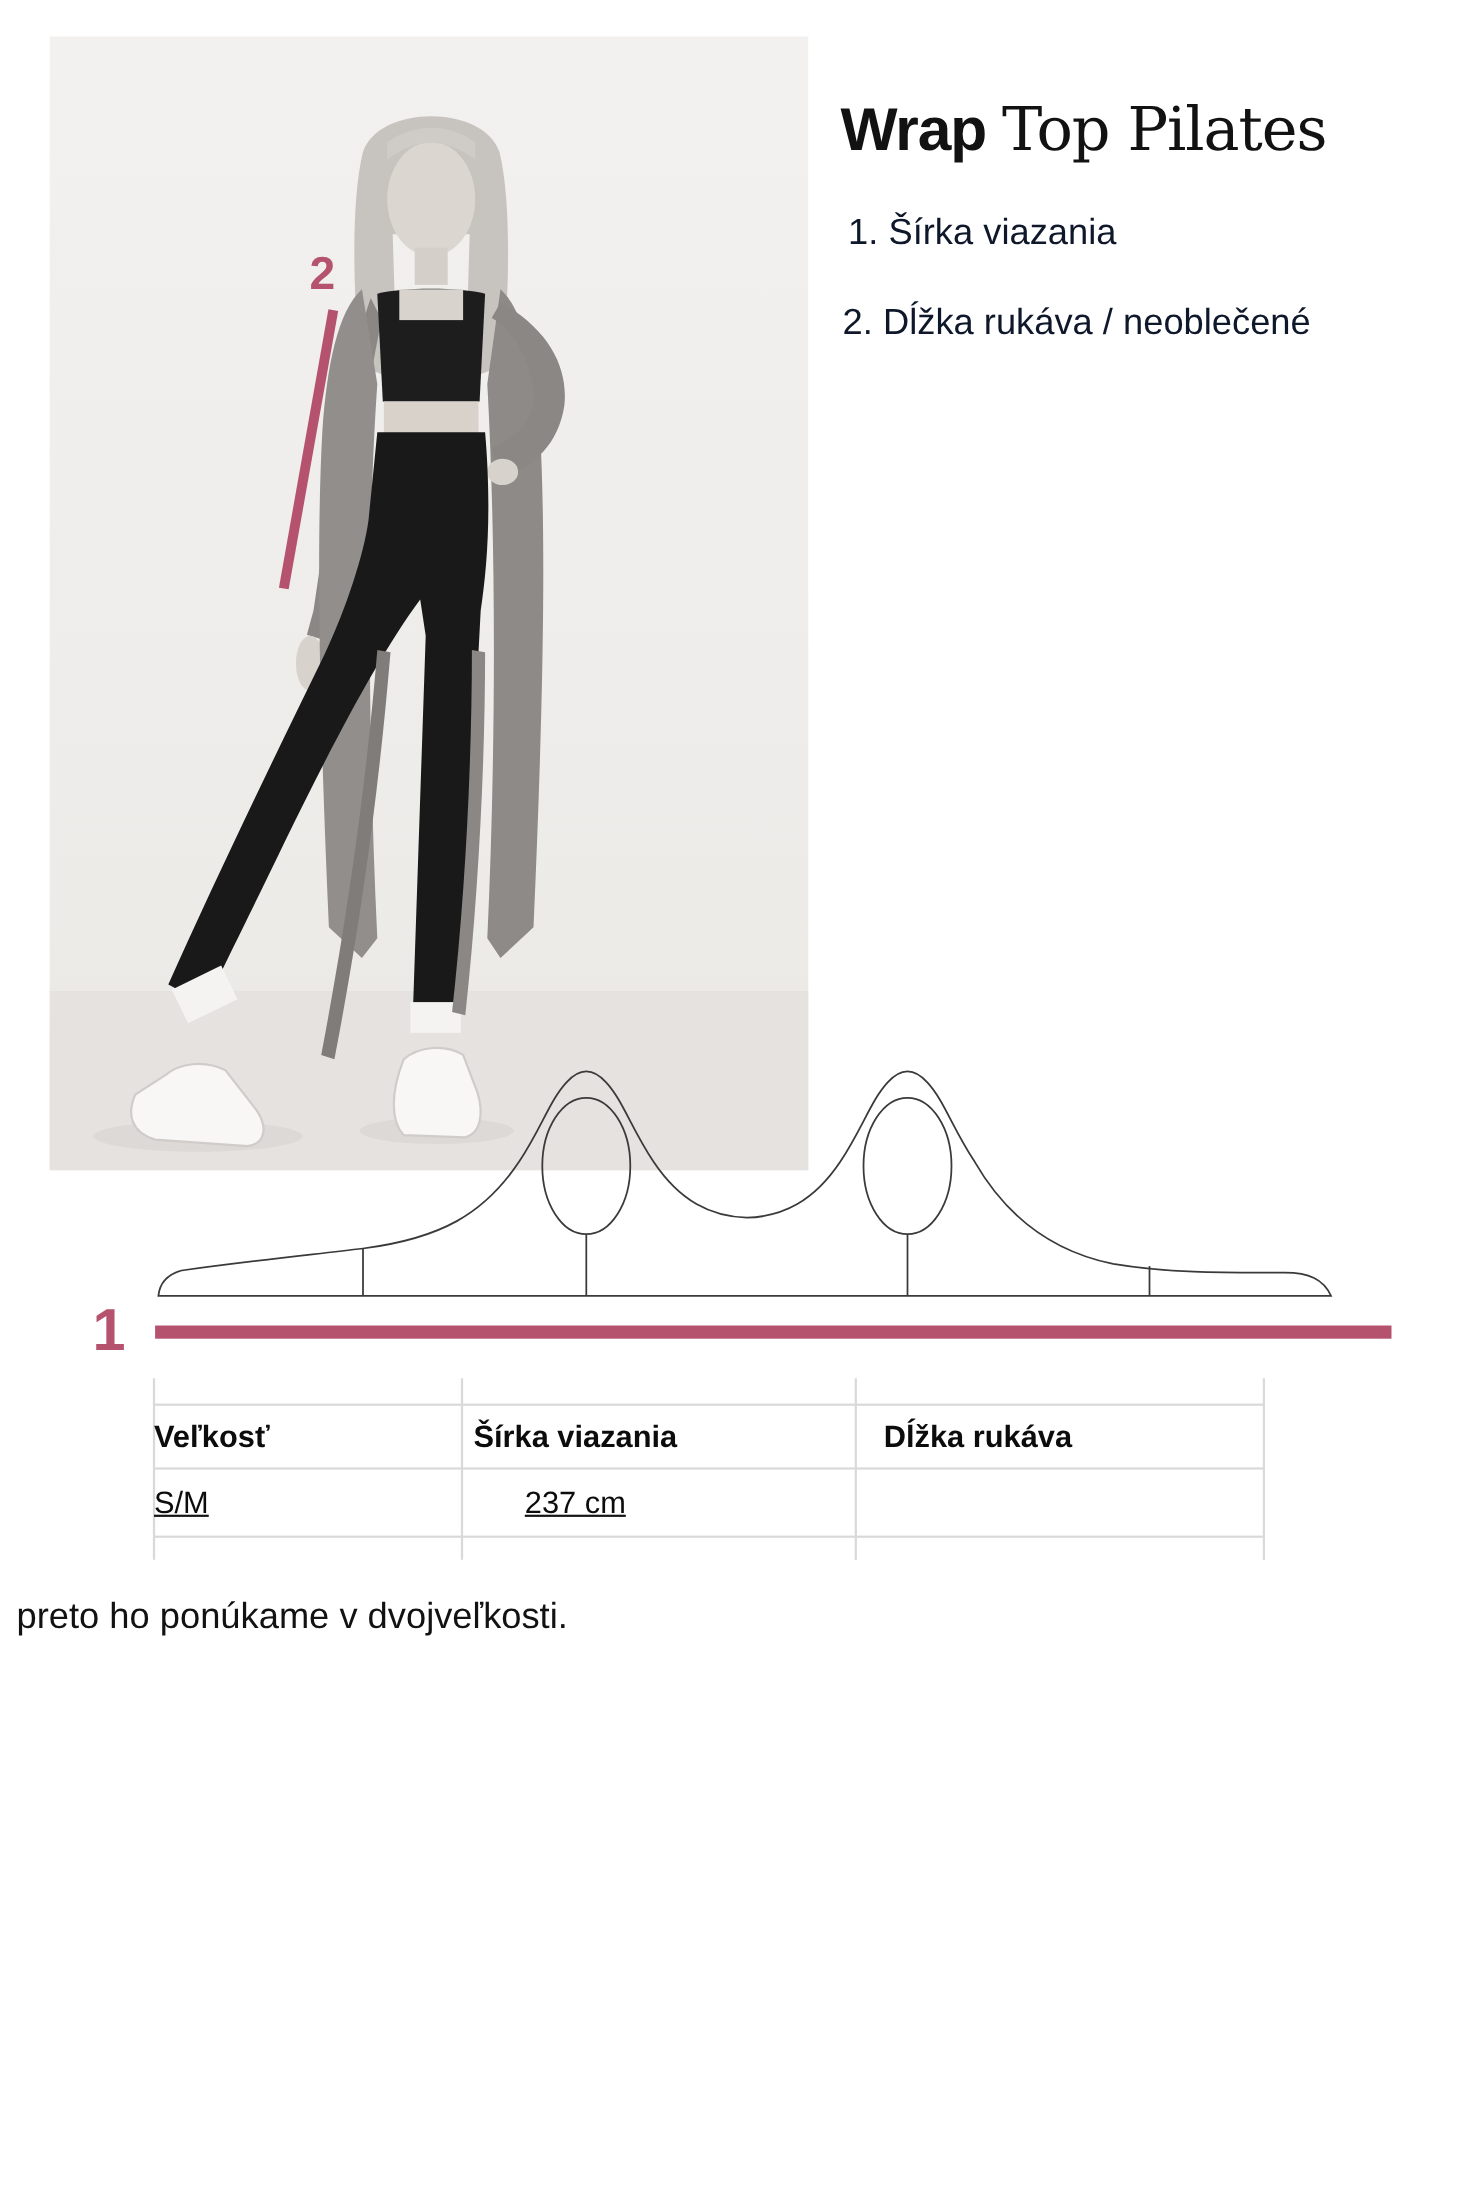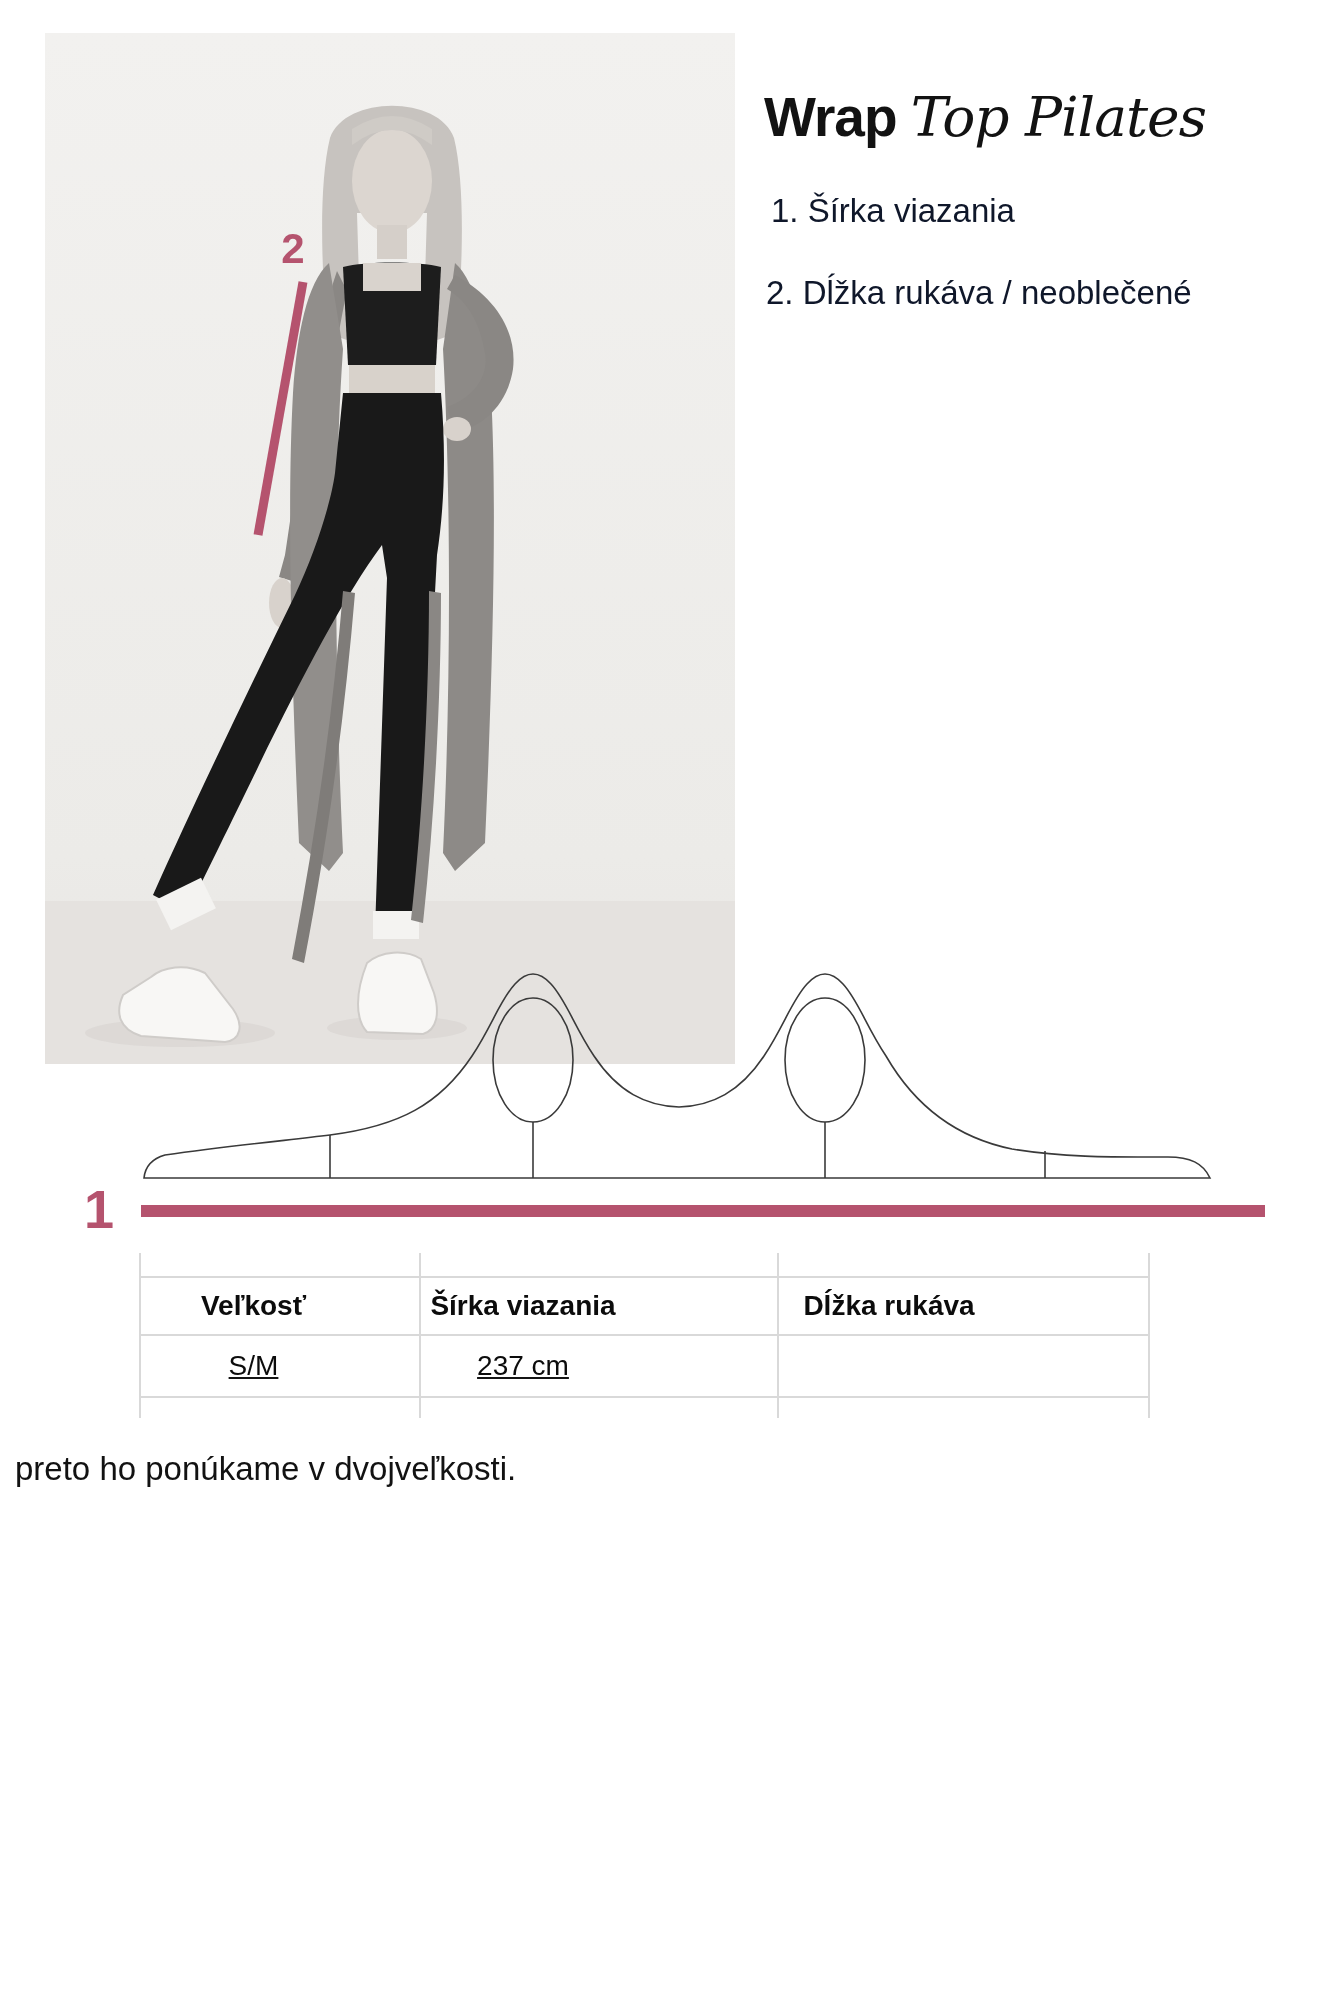--- a/index.html
+++ b/index.html
@@ -12,41 +12,41 @@
   
   .photo{
     left:45px;top:33px;width:690px;height:1031px;
   }
 
   
   .title{
     left:764px;top:85px;font-size:55px;letter-spacing:-1px;white-space:nowrap;
   }
   .title .t-main{font-weight:700;color:#121212;}
-  .title .t-accent{font-family:"DejaVu Serif", serif;font-style:italic;font-weight:500;color:#121212;}
+  .title .t-accent{font-family:"DejaVu Serif", serif;font-weight:500;color:#121212;}
 
   
   .legend-item{font-size:33px;color:#0f172a;white-space:nowrap;}
   .legend-1{left:771px;top:192px;}
   .legend-2{left:766px;top:274px;}
 
   
   .schematic{left:100px;top:950px;}
 
   
   .accent-text{color:#b5536e;font-weight:700;}
   .marker-1{left:84px;top:1182px;font-size:54px;line-height:1;}
   .bar-1{left:141px;top:1205px;width:1124px;height:12px;background:#b5536e;}
 
   
   .tbl-line{background:#d9d9d9;}
   .tbl-cellrow{left:140px;width:1010px;display:flex;align-items:center;}
   .tbl-head{top:1277px;height:58px;font-weight:700;}
   .tbl-data{top:1335px;height:62px;text-decoration:underline;}
-  .tbl-cellrow .c1{width:227px;text-align:center;}
+  .tbl-cellrow .c1{width:227px;text-align:left;}
   .tbl-cellrow .c2{width:312px;text-align:center;}
   .tbl-cellrow .c3{width:420px;text-align:center;}
   .tbl-cellrow div{font-size:28px;color:#0c0c0c;}
 
   
   .note{left:15px;top:1446px;font-size:33px;line-height:46px;color:#121212;white-space:nowrap;}
 </style>
 </head>
 <body>
 

